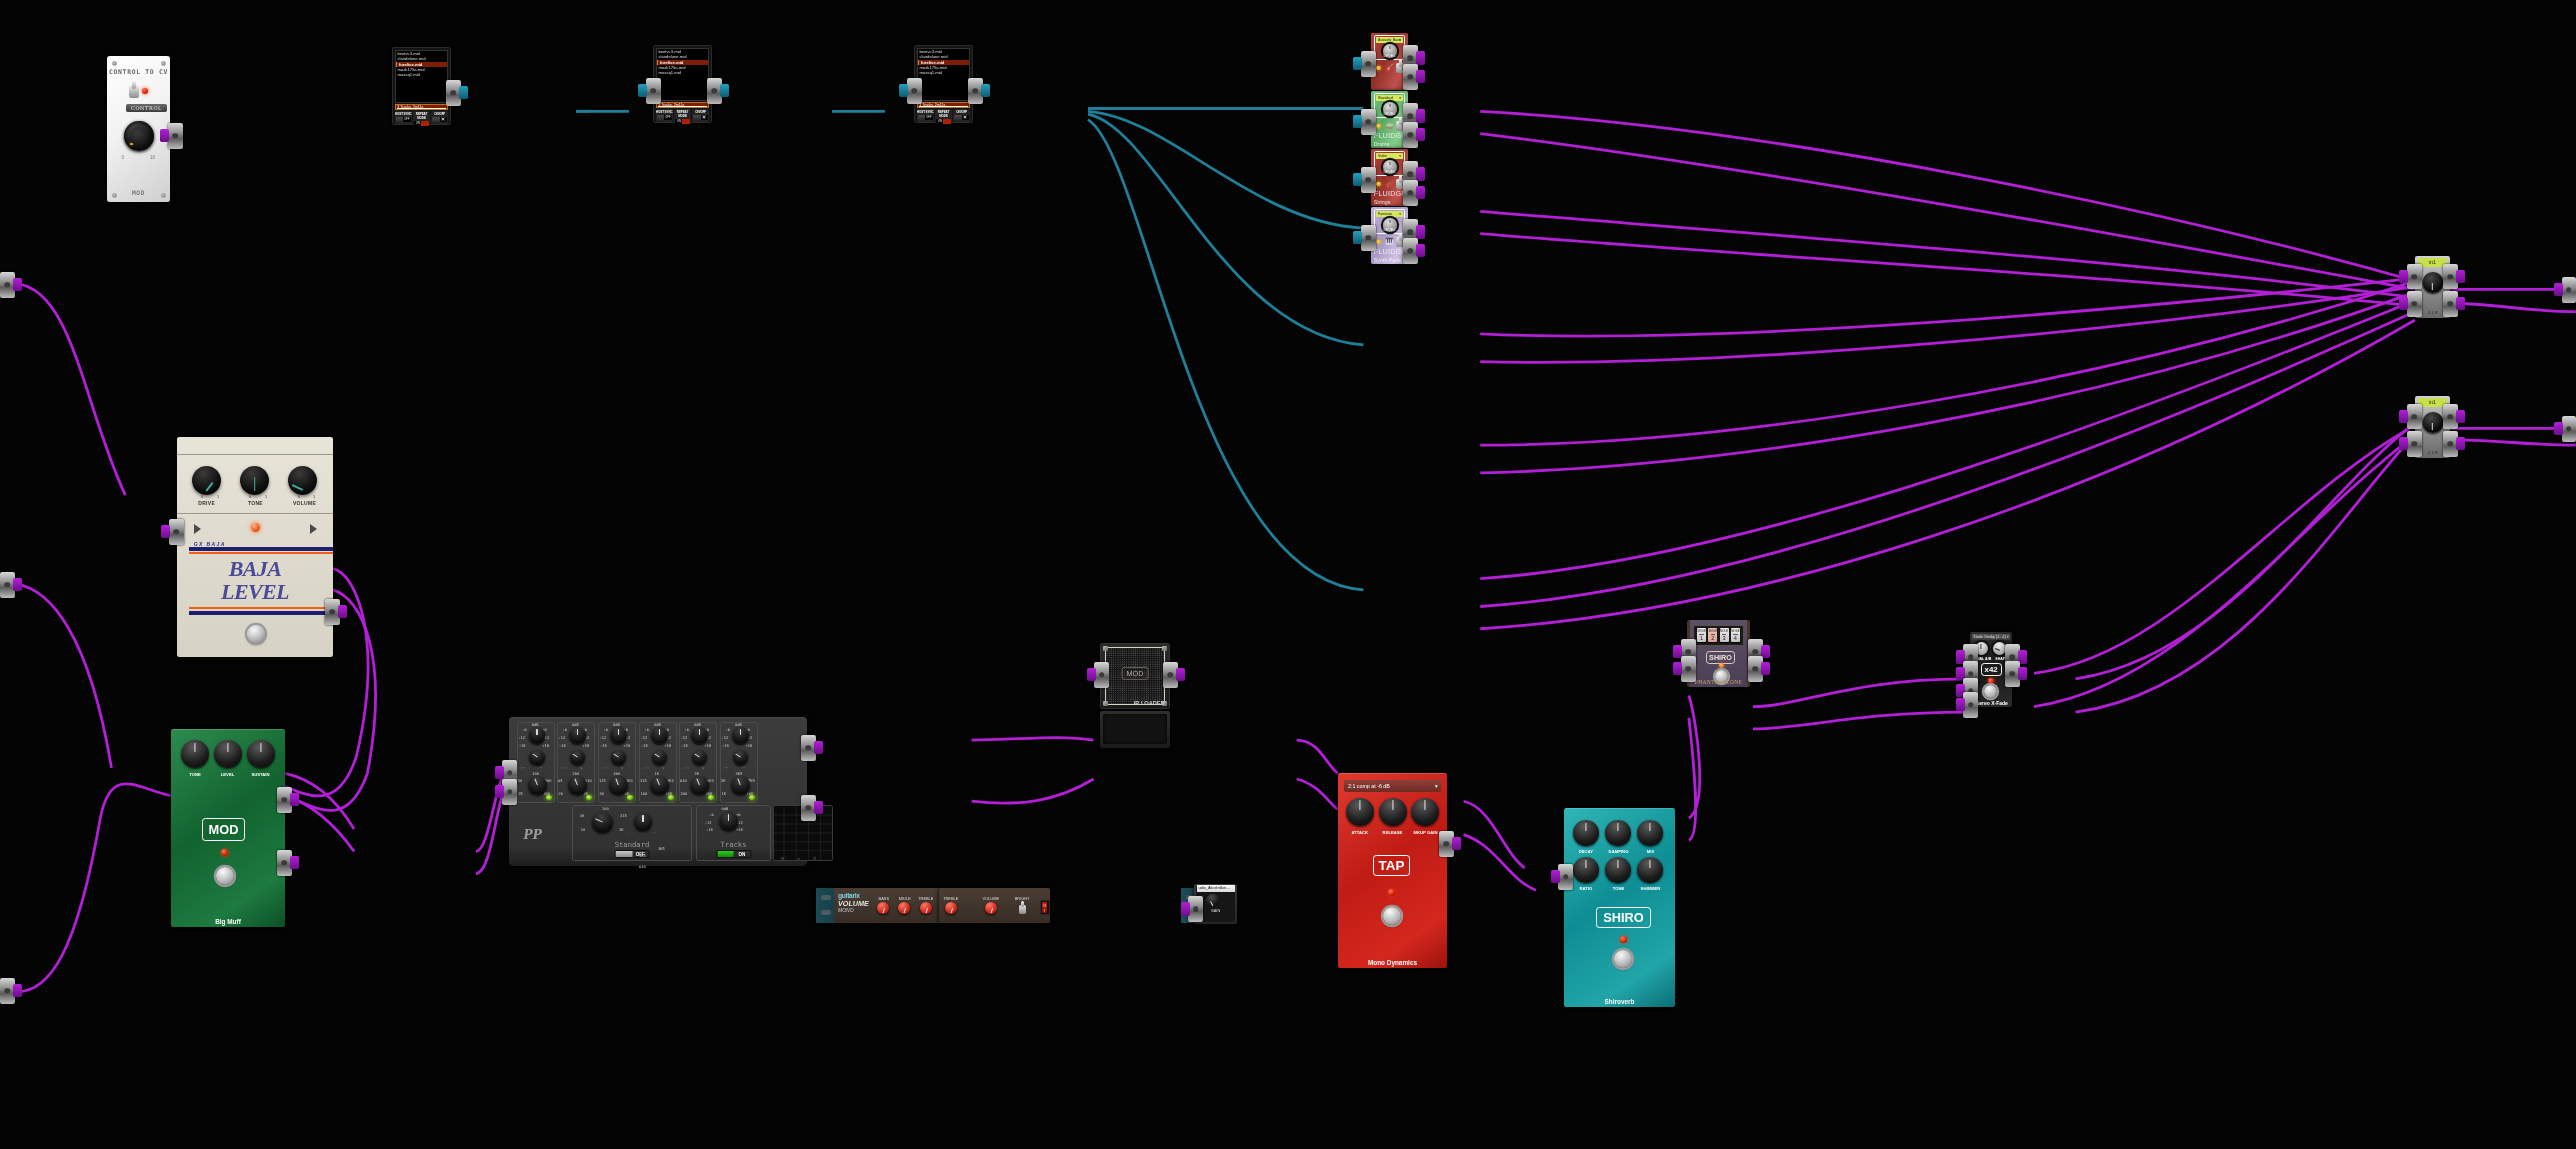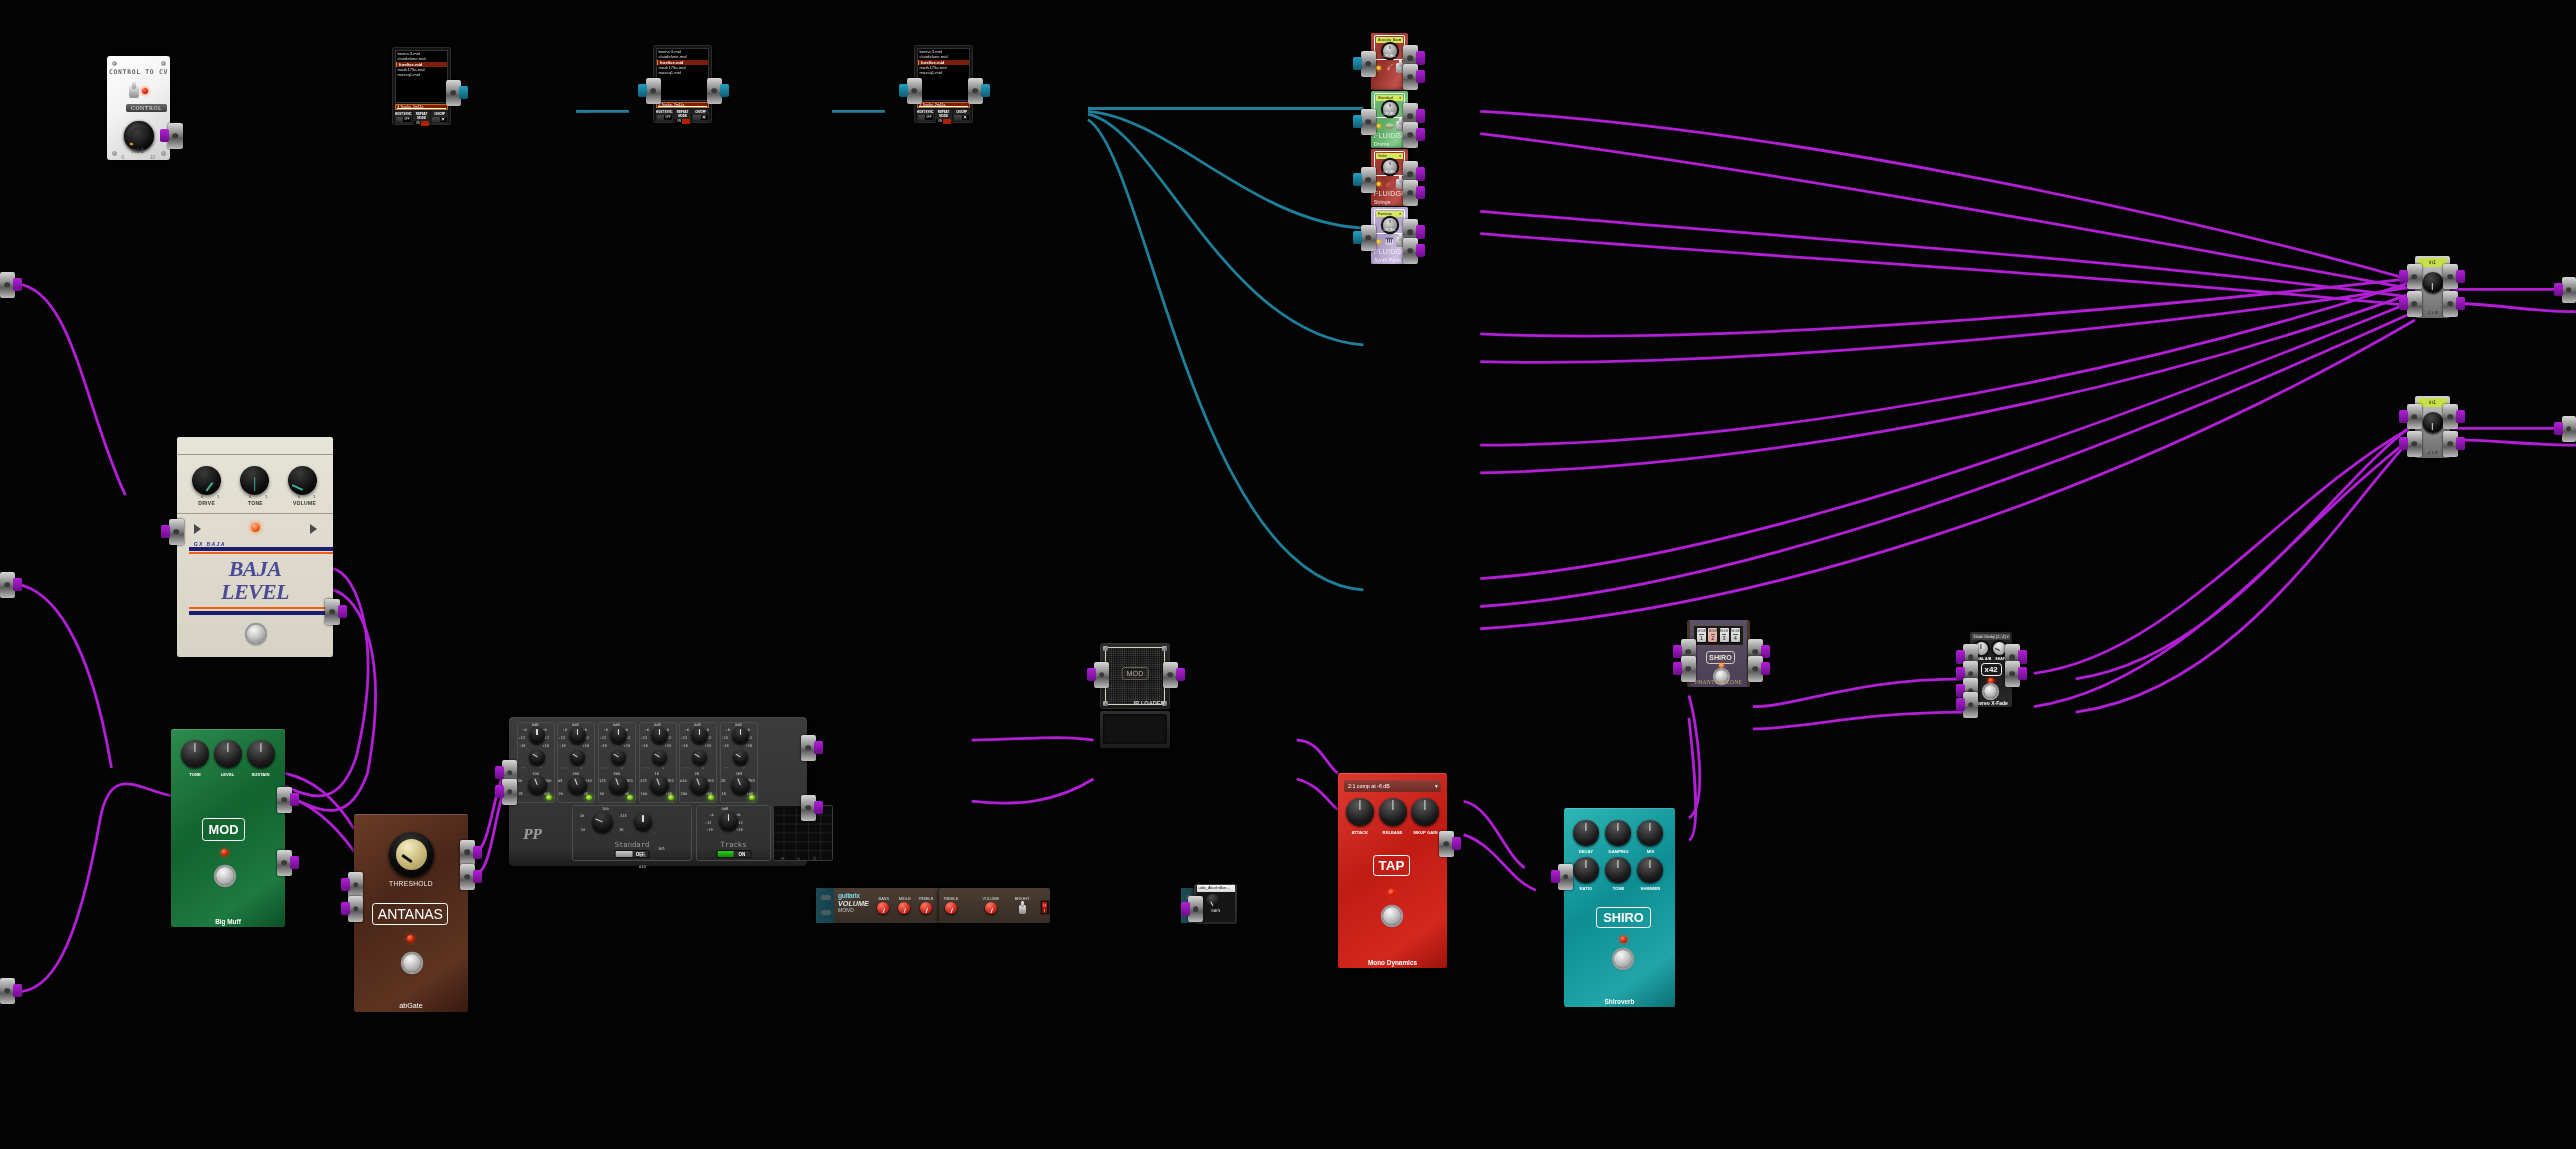--- a/index.html
+++ b/index.html
@@ -21,21 +21,21 @@
     box-shadow:0 0 2.2px #000; }
   .jack:after{ content:""; position:absolute; left:50%; top:50%; transform:translate(-50%,-50%);
     width:5.6px;height:5.6px;border-radius:50%; background:#3a3a3a; }
   .jack.purple:before{ content:""; position:absolute; right:-7.8px; top:6.1px; width:9px;height:13.4px;
     border-radius:1.7px; background:linear-gradient(to bottom,#b21fd6,#6d0d8c); }
   .jack.teal:before{ content:""; position:absolute; right:-7.8px; top:6.1px; width:9px;height:13.4px;
     border-radius:1.7px; background:linear-gradient(to bottom,#23a0c0,#0d5c72); }
   .jack.lt:before{ left:-7.8px; right:auto; }
 
   
-  .cv-pedal{ width:63px; height:104px; border-radius:3.3px;
+  .cv-pedal{ width:63px; height:146px; border-radius:3.3px;
     background:linear-gradient(145deg,#ffffff 0%,#f2f2f2 45%,#cfcfcf 100%);
     box-shadow:0 0 5.6px #000, inset 0 0 0.6px #fff;padding-left:18px; }
   .cv-screw{ position:absolute;width:5px;height:5px;border-radius:50%;
     background:radial-gradient(circle at 35% 35%,#cfcfcf,#777);border:0.6px solid #999;}
   .cv-title{ position:absolute;top:12.2px;left:0;right:0;text-align:center;color:#666;
     font-family:"DejaVu Sans Mono",monospace; font-size:6.4px; letter-spacing:0.7px; font-weight:bold;}
   .toggle-sw{ position:absolute; width:9.5px;height:13.4px;border-radius:2.2px;
     background:linear-gradient(to bottom,#eee,#8e8e8e);}
   .toggle-sw:after{content:"";position:absolute;left:2.8px;top:-5px;width:3.9px;height:9px;border-radius:1.7px;
     background:linear-gradient(to bottom,#fff,#9a9a9a);}
@@ -540,39 +540,20 @@
     <div class="kl" style="left:37px;top:43px;width:39px;">LEVEL</div>
     <div class="kl" style="left:70px;top:43px;width:39px;">SUSTAIN</div>
     <div class="brandbox" style="left:31px;top:89px;width:43px;padding:2.8px 0;font-size:12.8px;">MOD</div>
     <div class="led-red" style="left:50px;top:120px;width:7.2px;height:7.2px;"></div>
     <div class="footsw" style="left:45px;top:138px;width:18px;height:18px;"></div>
     <div class="pname">Big Muff</div>
     <div class="jack purple" style="left:106px;top:58px;"></div>
     <div class="jack purple" style="left:106px;top:121px;"></div>
   </div>
 
-  <div class="mod stomp" style="left:354px;top:814px;width:114px;height:198px;
-      background:linear-gradient(145deg,#6b3c27,#4a2718 40%,#5d3421 78%,#38190f);">
-    <div style="position:absolute;left:35px;top:18px;width:45px;height:45px;border-radius:50%;
-         background:radial-gradient(circle at 45% 28%,#3a3a3a,#0a0a0a 60%,#000);box-shadow:0 1.7px 3.9px #000;">
-      <span style="position:absolute;left:6.7px;top:6.7px;right:6.7px;bottom:6.7px;border-radius:50%;
-        background:radial-gradient(circle at 38% 26%,#f5ecc2,#c9b878 55%,#9d8c4e);"></span>
-      <span style="position:absolute;left:50%;bottom:14.5px;width:2.8px;height:12.2px;background:#111;display:block;
-        transform:translateX(-50%) rotate(-55deg);transform-origin:50% 100%;border-radius:1.1px;"></span>
-    </div>
-    <div style="position:absolute;left:0;right:0;top:66px;text-align:center;font-size:6.7px;color:#efefef;letter-spacing:0.3px;">THRESHOLD</div>
-    <div class="brandbox" style="left:18.4px;top:89px;width:76px;padding:2.2px 0;font-size:14px;font-weight:normal;">ANTANAS</div>
-    <div class="led-red" style="left:53px;top:121px;width:7.2px;height:7.2px;"></div>
-    <div class="footsw" style="left:49px;top:140px;width:18px;height:18px;"></div>
-    <div class="pname" style="font-weight:normal;font-size:7.2px;">abGate</div>
-    <div class="jack purple lt" style="left:-5.6px;top:58px;"></div>
-    <div class="jack purple lt" style="left:-5.6px;top:82px;"></div>
-    <div class="jack purple" style="left:106px;top:25.6px;"></div>
-    <div class="jack purple" style="left:106px;top:50px;"></div>
-  </div>
 
   <div class="mod eq" id="eqrack" style="left:509px;top:717px;">
       <div class="eq-band" style="left:7.8px;">
         <div class="eq-t" style="left:14px;top:0.6px;">0dB</div>
         <div class="eq-t" style="left:4.5px;top:5px;">-6</div>
         <div class="eq-t" style="left:24.5px;top:5px;">+6</div>
         <div class="eq-t" style="left:0.6px;top:13.4px;">-12</div>
         <div class="eq-t" style="left:24.5px;top:13.4px;">+12</div>
         <div class="eq-t" style="left:1.1px;top:21px;">-18</div>
         <div class="eq-t" style="left:24.5px;top:21px;">+18</div>

